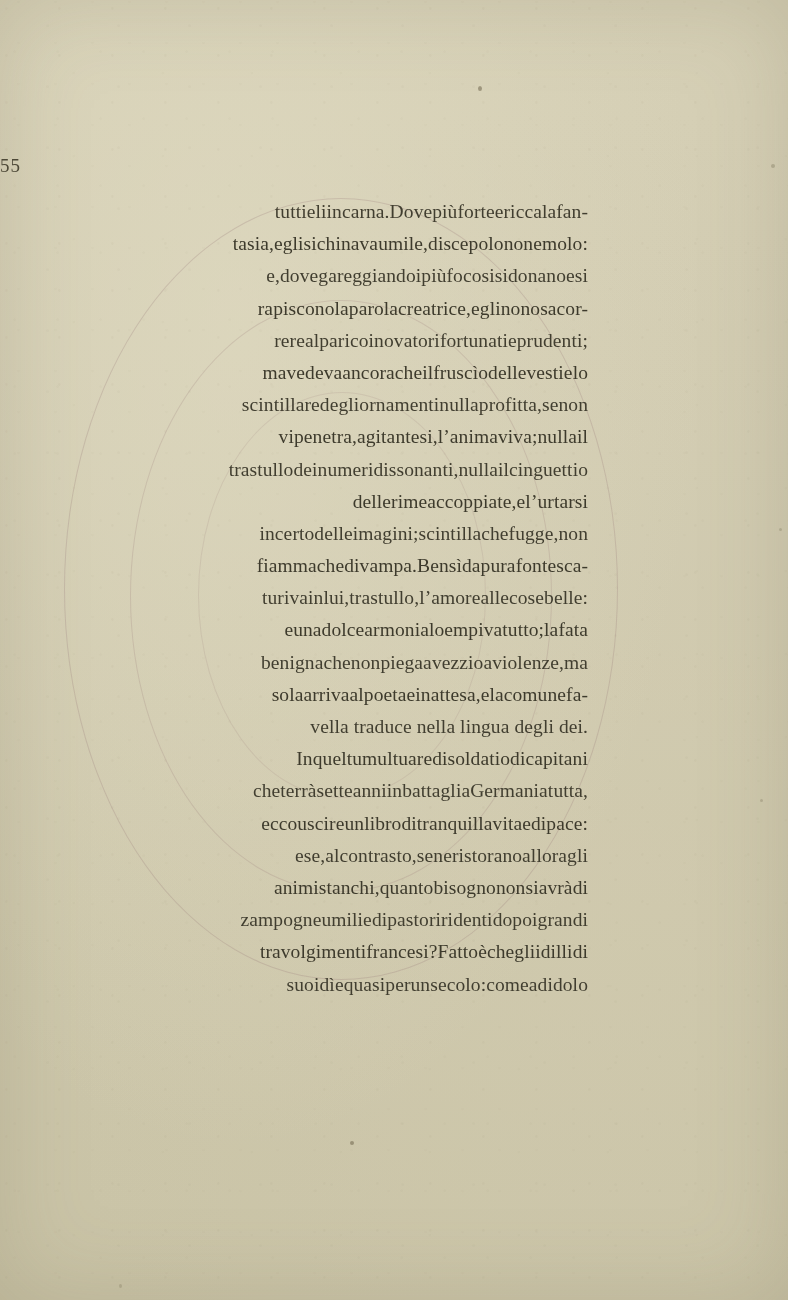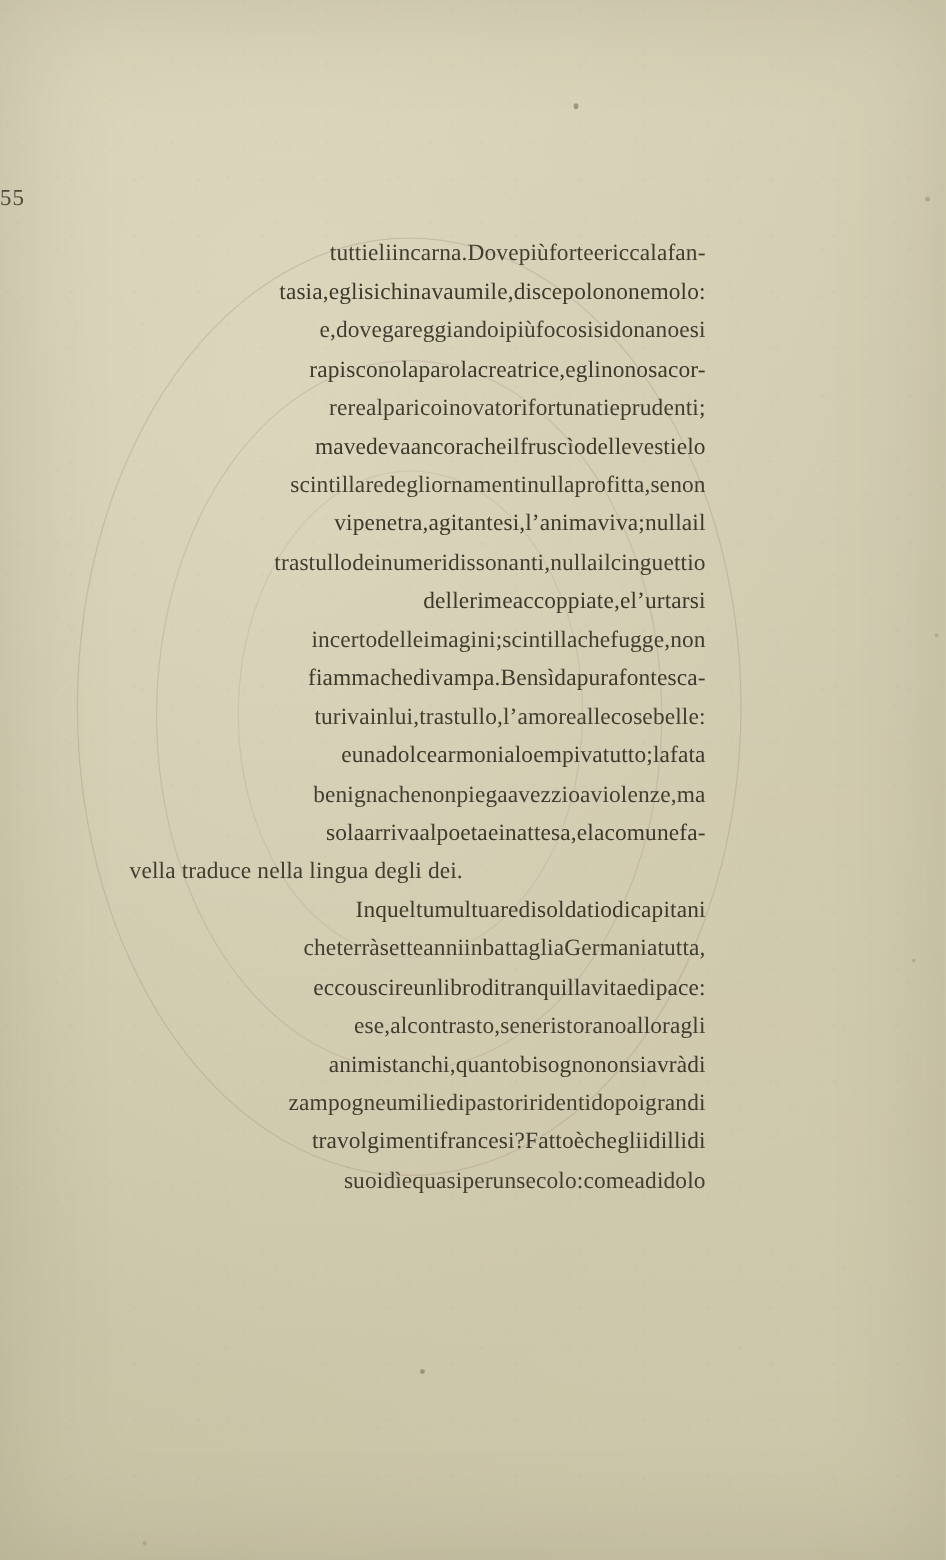--- a/index.html
+++ b/index.html
@@ -101,21 +101,22 @@
     line-height: 32.2px;
     height: 32.2px;
     color: #3f3c2e;
     white-space: pre;
     letter-spacing: 0.1px;
   }
   .line.justify {
     justify-content: flex-end;
   }
   .line.left {
-    justify-content: flex-start;
+    justify-content: flex-end;
+    margin-left: 48px;
   }
   .line .w {
     white-space: pre;
   }
   .line.indent {
     padding-left: 38px;
   }
 
   
   .textblock .line:nth-child(odd) { color: #413e30; }

